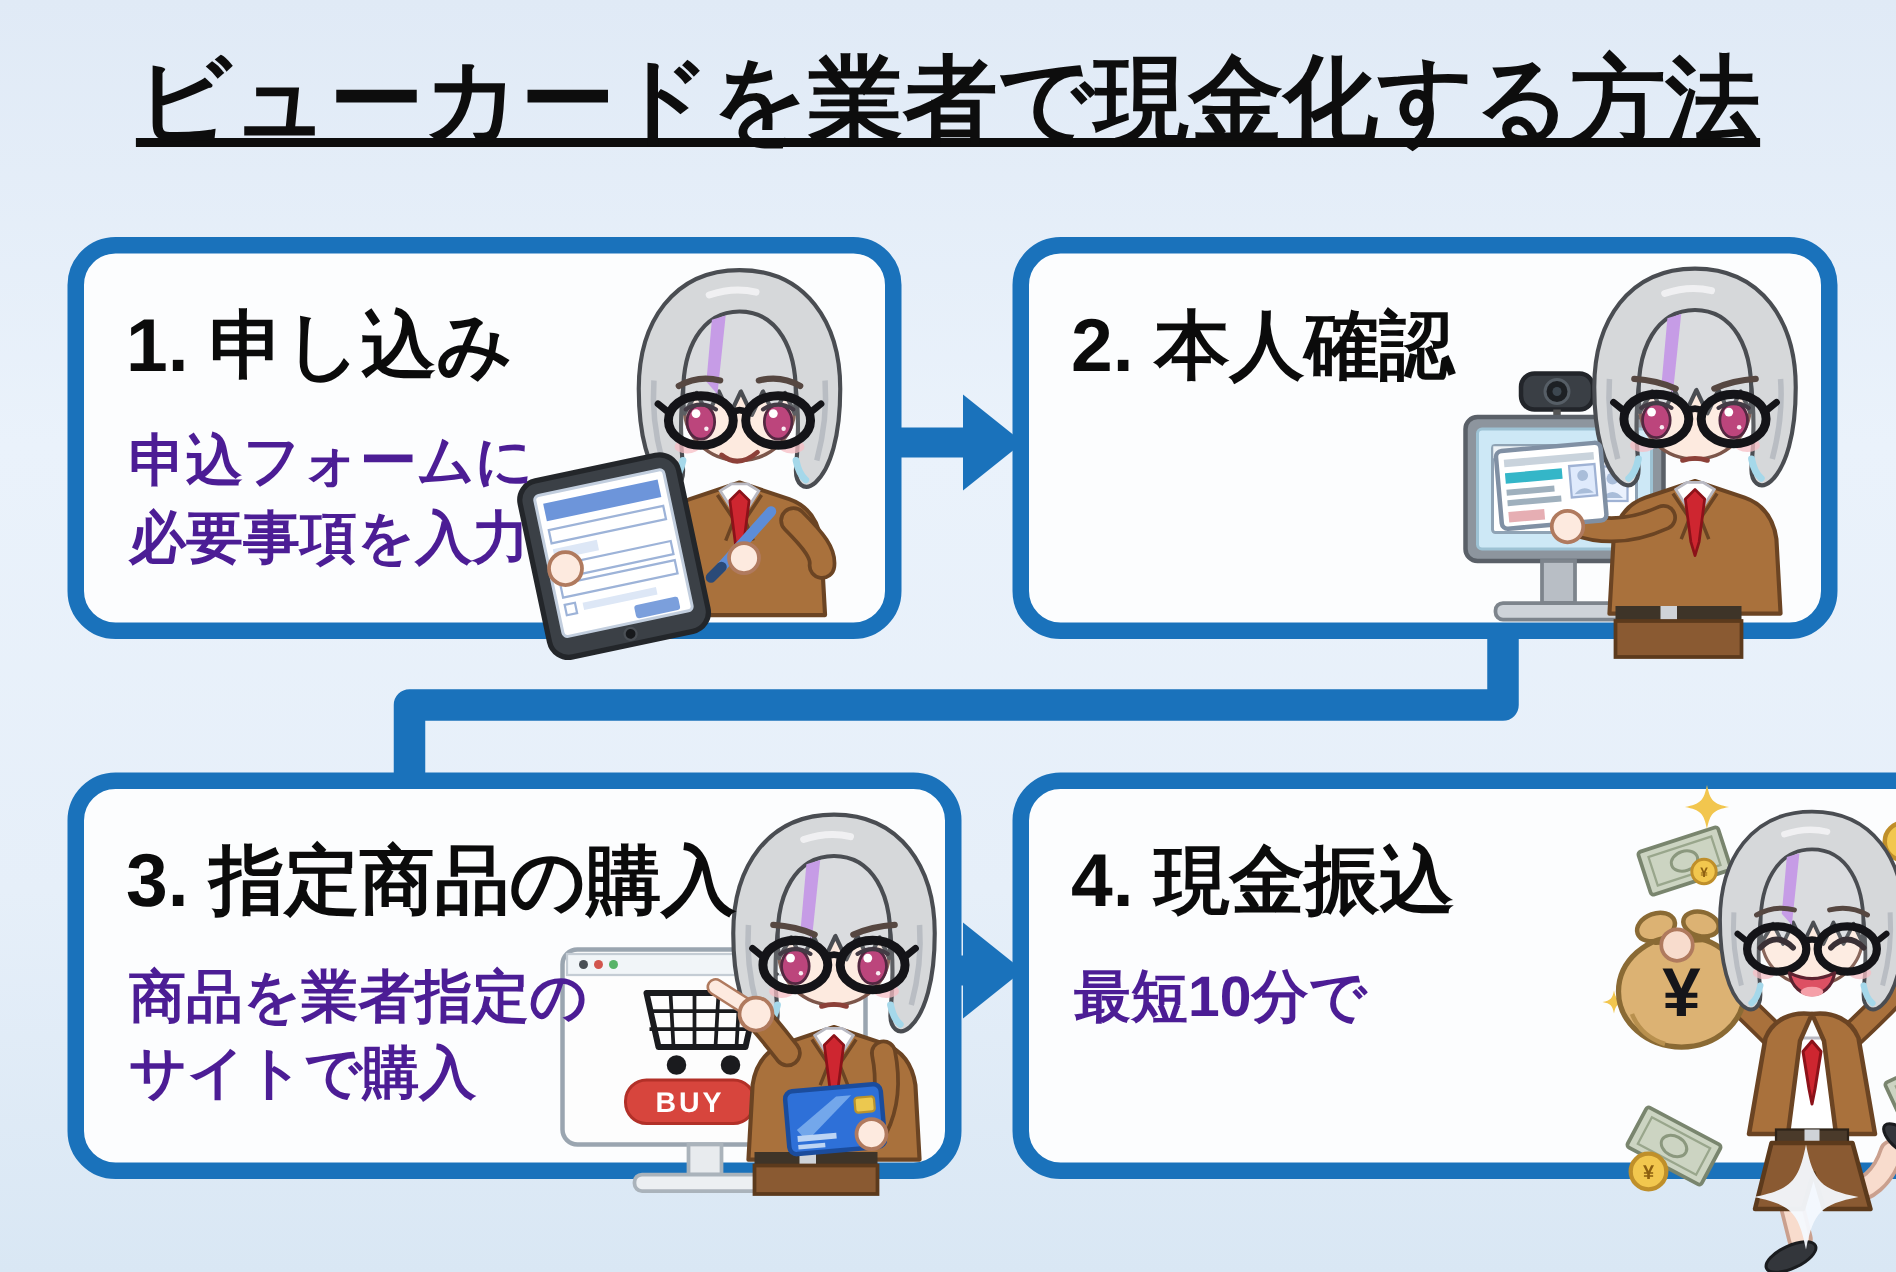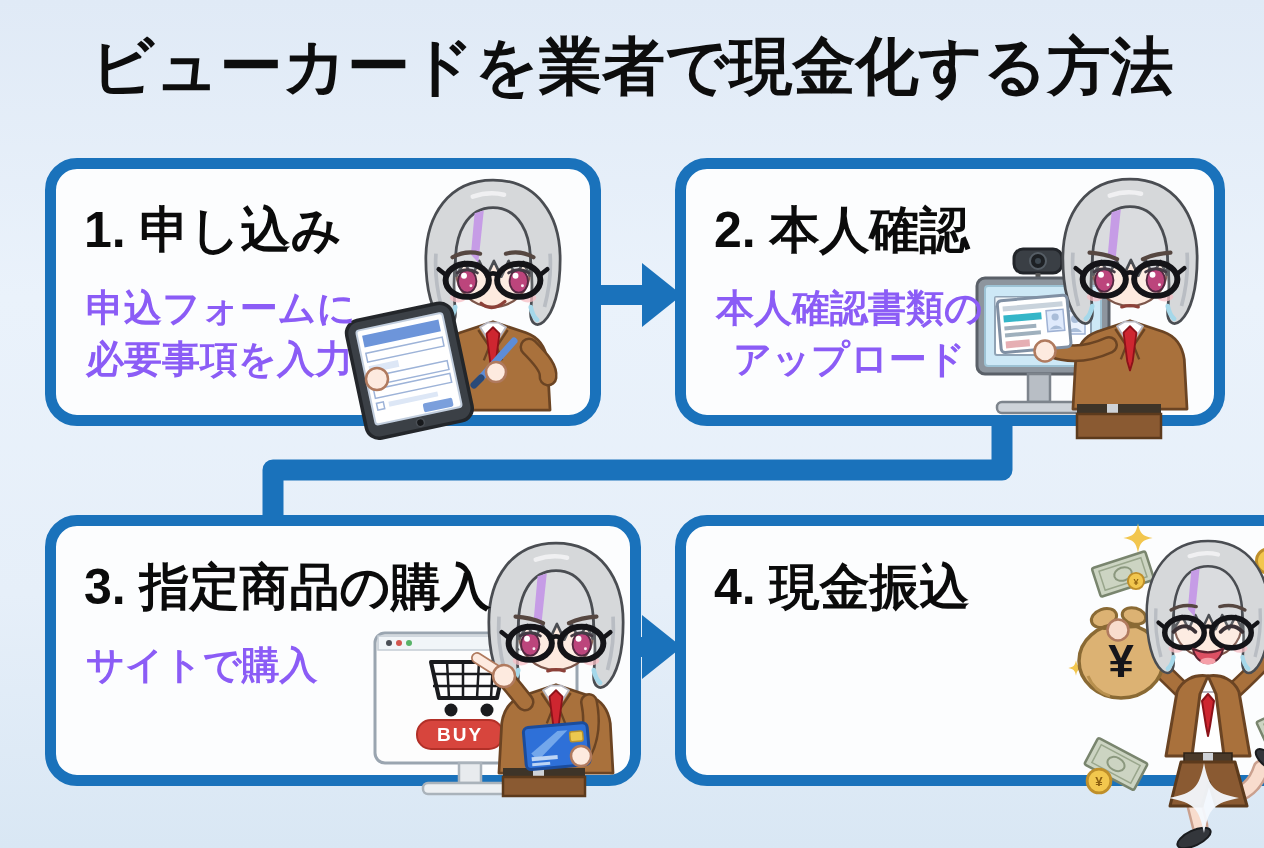--- a/index.html
+++ b/index.html
@@ -3,37 +3,37 @@
 <meta charset="utf-8">
 <style>
   html,body{margin:0;padding:0;}
   body{
     width:1264px;height:848px;position:relative;overflow:hidden;
     background:linear-gradient(180deg,#e0eaf6 0%,#eaf2fb 35%,#e6eff9 70%,#d9e7f4 100%);
     font-family:"Liberation Sans","DejaVu Sans",sans-serif;
   }
   .title{
     position:absolute;left:0;right:0;top:24px;text-align:center;
-    font-size:63px;font-weight:900;color:#0d0d0d;letter-spacing:0px;white-space:nowrap;
+    font-size:63px;font-weight:900;color:#0d0d0d;letter-spacing:0px;white-space:nowrap;text-decoration:underline;
   }
   .card{
     position:absolute;background:#fcfdfe;border:11px solid #1a72bb;
     border-radius:32px;box-sizing:border-box;
   }
   #card1{left:45px;top:158px;width:556px;height:268px;}
   #card2{left:675px;top:158px;width:550px;height:268px;text-align:center;}
   #card3{left:45px;top:515px;width:596px;height:271px;}
   #card4{left:675px;top:515px;width:652px;height:271px;}
   .step-heading{
     position:absolute;left:28px;top:28px;font-size:50px;font-weight:900;
     color:#0b0b0b;white-space:nowrap;z-index:3;
   }
   .step-desc{
     position:absolute;left:30px;top:114px;font-size:38px;font-weight:800;
-    color:#8b5cf6;line-height:1.34;z-index:3;white-space:nowrap;
+    color:#4c1d95;line-height:1.34;z-index:3;white-space:nowrap;
   }
   .step-desc span{display:block;}
   .scene{position:absolute;z-index:2;overflow:visible;}
   #scene1{right:-8px;top:0px;}
   #scene2{right:-8px;top:4px;}
   #scene3{right:0px;top:8px;}
   #scene4{right:-30px;top:0px;}
   .arrow{position:absolute;z-index:0;}
   #arrow12{left:594px;top:253px;}
   #arrow34{left:594px;top:605px;}
@@ -165,24 +165,20 @@
     <g>
       <path d="M161,172 L128,209" stroke="#5d8dd8" stroke-width="7" stroke-linecap="round"></path>
       <path d="M128,209 L121,216" stroke="#2a4a78" stroke-width="7" stroke-linecap="round"></path>
     </g>
     <circle cx="143" cy="203" r="10" fill="#fdeadf" stroke="#b07a5e" stroke-width="2.5"></circle>
   </svg>
 </div>
 
 <div class="card" id="card2">
   <div class="step-heading">2. 本人確認</div>
-  <div class="step-desc">
-    <span>本人確認書類の</span>
-    <span>アップロード</span>
-  </div>
   <svg id="scene2" class="scene" width="345" height="268" viewBox="0 0 345 268">
     <g>
       <rect x="137" y="76" width="48" height="24" rx="9" fill="#3a3f45" stroke="#22252a" stroke-width="3"></rect>
       <circle cx="161" cy="88" r="8" fill="#1d2024" stroke="#565e66" stroke-width="2"></circle>
       <circle cx="161" cy="88" r="3" fill="#3d4750"></circle>
       <path d="M161,100 L161,106" stroke="#555" stroke-width="5"></path>
     </g>
     <g>
       <rect x="100" y="105" width="132" height="96" rx="8" fill="#8d959e" stroke="#5a6068" stroke-width="3"></rect>
       <rect x="108" y="113" width="116" height="80" rx="3" fill="#cde8f6" stroke="#9dc2d4" stroke-width="2"></rect>
@@ -218,20 +214,21 @@
       <circle cx="56.5" cy="21" r="3.6" fill="#a9bdd9"></circle>
       <path d="M50,33 Q56.5,26 63,33 Z" fill="#a9bdd9"></path>
     </g>
     <circle cx="168" cy="178" r="10.5" fill="#fdeadf" stroke="#b07a5e" stroke-width="2.5"></circle>
   </svg>
 </div>
 
 <div class="card" id="card3">
   <div class="step-heading">3. 指定商品の購入</div>
   <div class="step-desc">
+    <span>商品を業者指定の</span>
     <span>サイトで購入</span>
   </div>
   <svg id="scene3" class="scene" width="255" height="262" viewBox="0 0 255 262">
     <g>
       <rect x="0" y="99" width="202" height="130" rx="10" fill="#fdfdfd" stroke="#9aa5b0" stroke-width="3"></rect>
       <rect x="3" y="102" width="196" height="14" fill="#f1f5f8" stroke="#c4ccd4" stroke-width="1.5"></rect>
       <circle cx="14" cy="109" r="3" fill="#4a4f55"></circle>
         <circle cx="24" cy="109" r="3" fill="#d2564e"></circle>
         <circle cx="34" cy="109" r="3" fill="#58b368"></circle>
       <g stroke="#1a1b1e" fill="none" stroke-linejoin="round">
@@ -271,20 +268,21 @@
       <rect x="6" y="30" width="26" height="4" fill="#bcd4f4"></rect>
       <rect x="6" y="36" width="18" height="3" fill="#bcd4f4"></rect>
     </g>
     <circle cx="206" cy="222" r="10" fill="#fdeadf" stroke="#b07a5e" stroke-width="2.5"></circle>
   </svg>
 </div>
 
 <div class="card" id="card4">
   <div class="step-heading">4. 現金振込</div>
   <div class="step-desc">
+    <span>最短10分で</span>
   </div>
   <svg id="scene4" class="scene" width="370" height="334" viewBox="0 0 370 334">
     <use href="#banknote" transform="translate(147,48) rotate(-18)"></use>
     <use href="#banknote" transform="translate(324,72) rotate(14)"></use>
     <use href="#banknote" transform="translate(312,198) rotate(-25)"></use>
     <use href="#banknote" transform="translate(140,238) rotate(28)"></use>
     <use href="#coin" transform="translate(160,55) scale(0.65)"></use>
     <use href="#coin" transform="translate(293,35)"></use>
     <use href="#coin" transform="translate(330,140) scale(0.95)"></use>
     <use href="#coin" transform="translate(346,158) scale(0.75)"></use>

